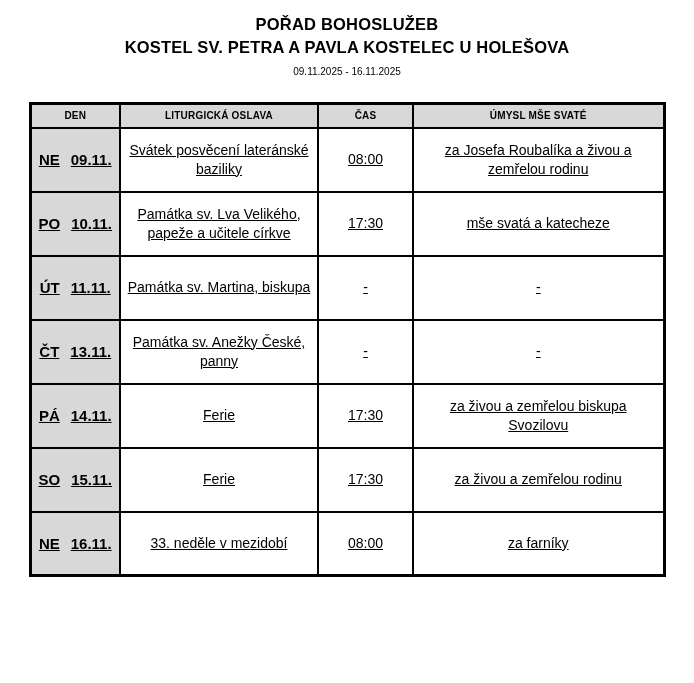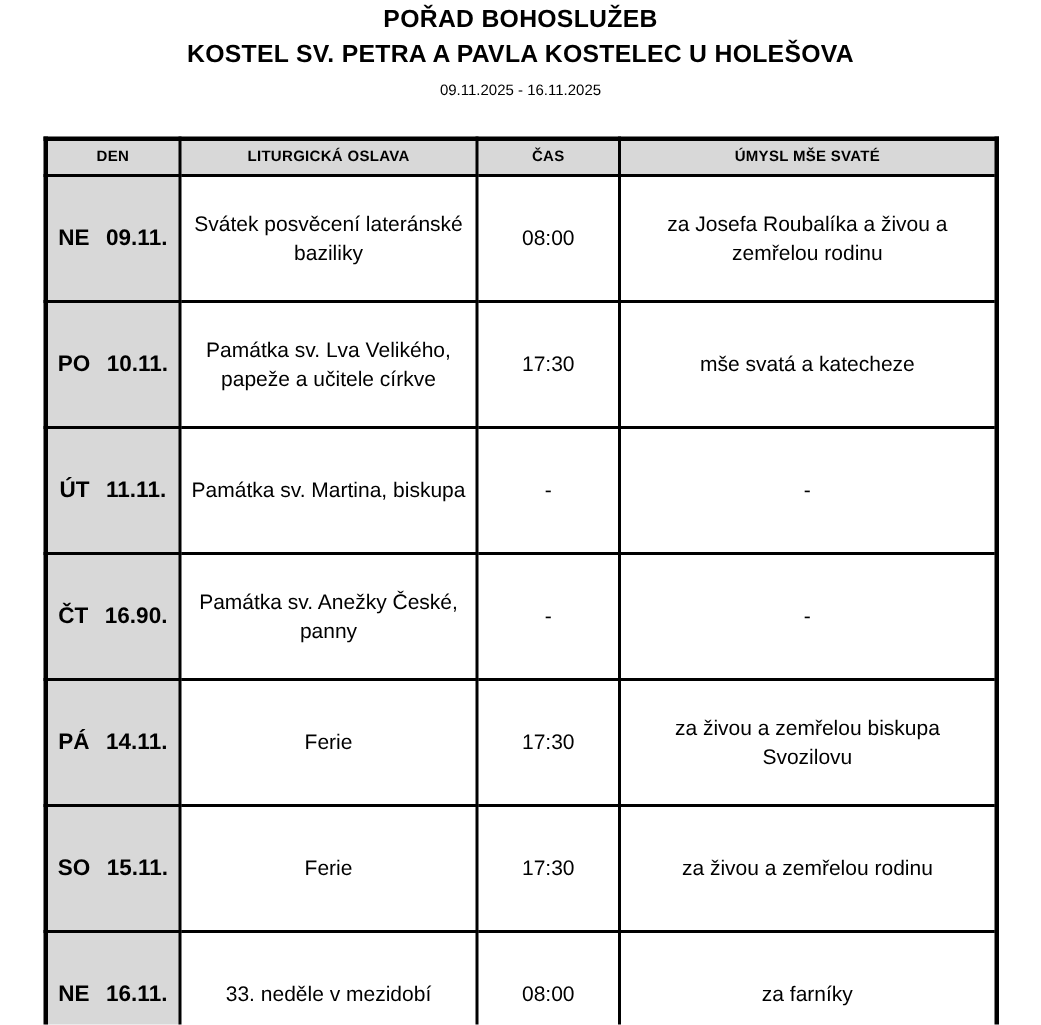--- a/index.html
+++ b/index.html
@@ -11,21 +11,21 @@
   *{box-sizing:border-box;margin:0;padding:0;}
   html,body{width:694px;background:var(--page-bg);}
   body{
     height:683px;
     font-family:"Liberation Sans","DejaVu Sans",sans-serif;
     color:var(--text-color);
     overflow:hidden;
   }
   .page{
     width:694px;height:683px;
-    padding-top:2px;
+    padding-top:13px;
   }
   .heading{
     text-align:center;
     line-height:23px;
   }
   .heading .title,
   .heading .subtitle{
     font-size:16.5px;
     font-weight:bold;
     letter-spacing:0.2px;
@@ -52,21 +52,21 @@
     line-height:19px;
   }
   table.schedule thead th{
     background:var(--header-bg);
     font-weight:bold;
     height:24px;
     font-size:10px;
     letter-spacing:0.2px;
     padding:1px 2px;
   }
-  table.schedule tbody tr{height:84px;}
+  table.schedule tbody tr{height:64px;text-decoration:underline;}
   td.day-cell{
     background:var(--header-bg);
     font-weight:bold;
     padding:2px 3px;
   }
   .day-wrap{
     display:flex;
     justify-content:center;
     align-items:center;
     gap:11px;
@@ -138,21 +138,21 @@
     <td class="celebration-cell">Památka sv. Martina, biskupa</td>
     <td class="time-cell">-</td>
     <td class="intention-cell">-</td>
   </tr>
 
 
   <tr>
     <td class="day-cell">
       <span class="day-wrap">
         <span>ČT</span>
-        <span>16.90.</span>
+        <span>13.11.</span>
       </span>
     </td>
     <td class="celebration-cell">Památka sv. Anežky České, panny</td>
     <td class="time-cell">-</td>
     <td class="intention-cell">-</td>
   </tr>
 
   <tr>
     <td class="day-cell">
       <span class="day-wrap">

